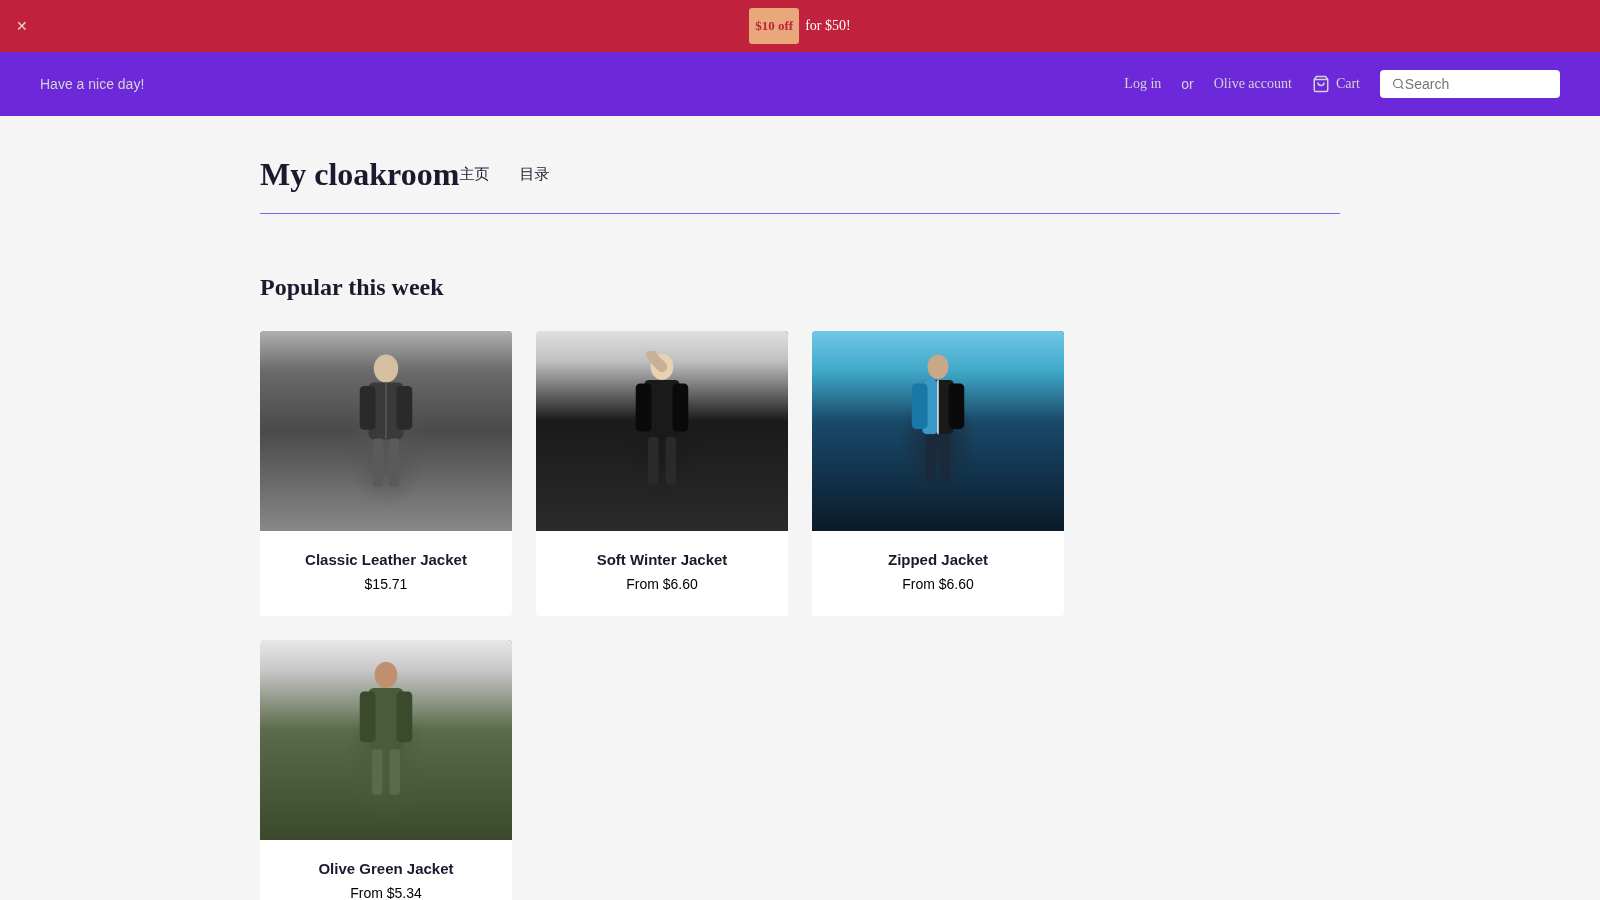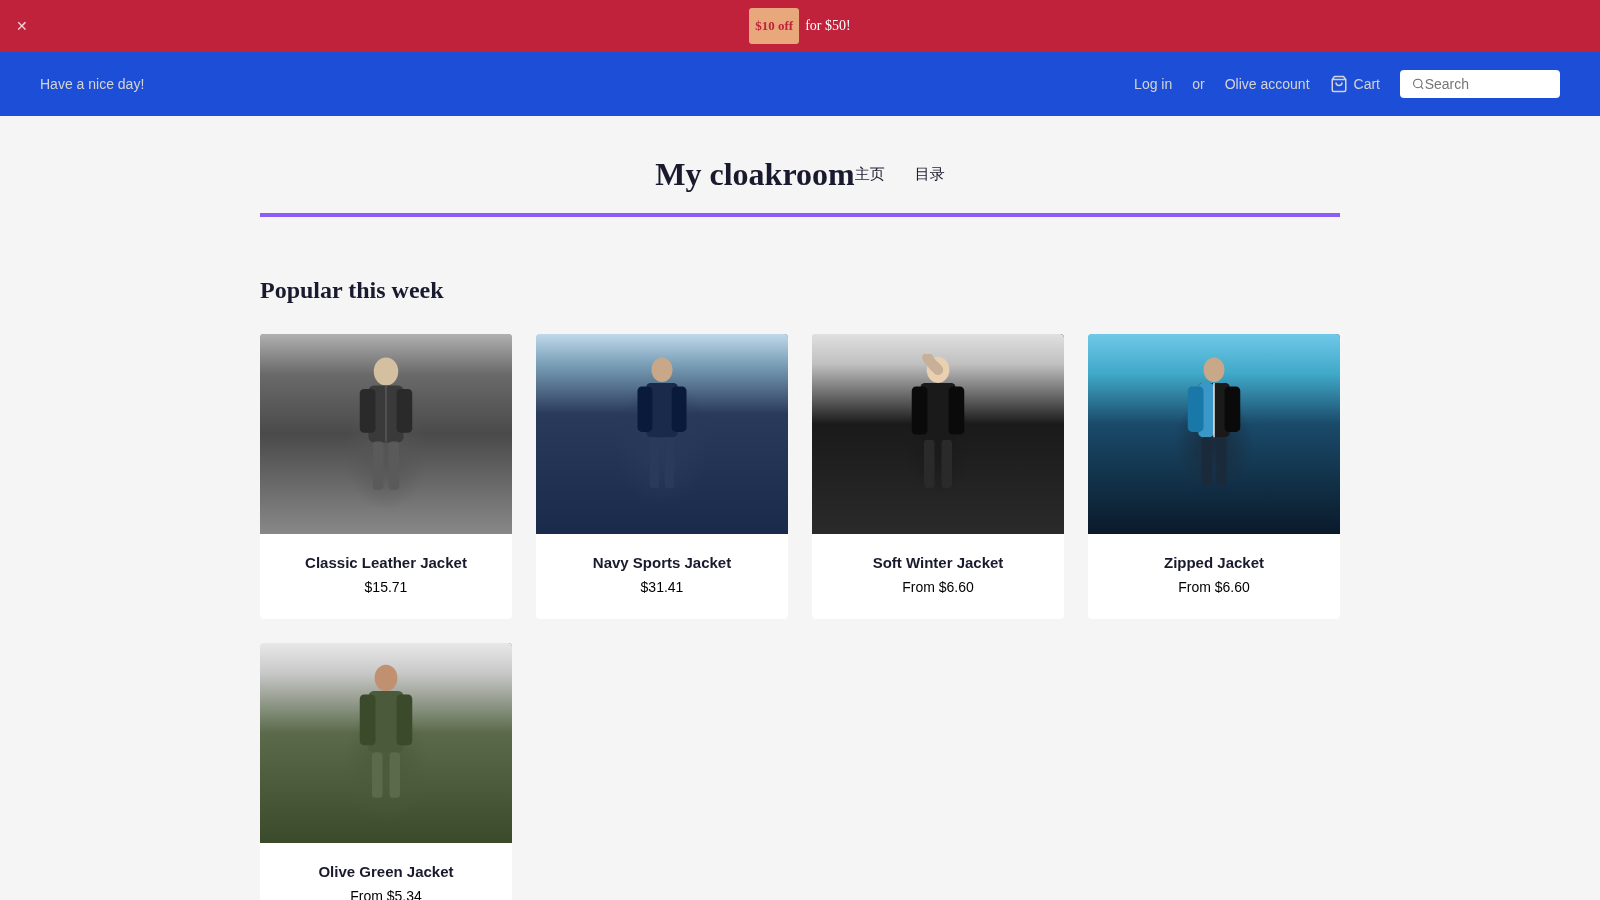--- a/index.html
+++ b/index.html
@@ -28,42 +28,42 @@
     .announcement-bar .close-x {
       position: absolute;
       left: 16px;
       cursor: pointer;
       font-size: 14px;
       opacity: 0.8;
     }
 
     
     .navbar {
-      background: #1d4ed8;
+      background: #6d28d9;
       display: flex;
       align-items: center;
       justify-content: space-between;
       padding: 0 40px;
       height: 64px;
     }
     .navbar-left {
       color: #d4d4d4;
       font-size: 14px;
       font-family: sans-serif;
     }
     .navbar-right {
       display: flex;
       align-items: center;
       gap: 20px;
     }
     .navbar-right a {
       color: #d4d4d4;
       text-decoration: none;
       font-size: 14px;
-      font-family: Liberation Sans, sans-serif;
+      font-family: Liberation Serif, serif;
     }
     .navbar-right .separator {
       color: #d4d4d4;
       font-size: 14px;
       font-family: sans-serif;
     }
     .cart-link {
       display: flex;
       align-items: center;
       gap: 6px;
@@ -72,21 +72,21 @@
       font-family: sans-serif;
       text-decoration: none;
     }
     .search-box {
       display: flex;
       align-items: center;
       background: white;
       border-radius: 4px;
       padding: 6px 12px;
       gap: 0;
-      width: 160px;
+      width: 180px;
     }
     .search-box input {
       border: none;
       outline: none;
       font-size: 14px;
       width: 100%;
       font-family: sans-serif;
     }
     .search-icon-svg {
       width: 14px;
@@ -99,25 +99,25 @@
     
     .main-content {
       max-width: 1200px;
       margin: 0 auto;
       padding: 40px 60px;
     }
 
     
     .store-header {
       display: flex;
-      justify-content: center;
+      justify-content: flex-start;
       align-items: center;
       margin-bottom: 60px;
       padding-bottom: 20px;
-      border-bottom: 4px solid #8b5cf6;
+      border-bottom: 1px solid #8b5cf6;
     }
     .store-title {
       font-size: 32px;
       font-weight: bold;
       color: #1a1a2e;
     }
     .store-nav {
       display: flex;
       gap: 30px;
     }
@@ -315,36 +315,20 @@
           <rect x="25" y="100" width="12" height="55" rx="4" fill="#5a5a5a"></rect>
           <rect x="43" y="100" width="12" height="55" rx="4" fill="#5a5a5a"></rect>
         </svg>
       </div>
       <div class="product-info">
         <div class="product-name">Classic Leather Jacket</div>
         <div class="product-price">$15.71</div>
       </div>
     </div>
 
-    <div class="product-card">
-      <div class="product-image-container jacket-navy">
-        <svg class="figure-svg" viewBox="0 0 80 160">
-          <ellipse cx="40" cy="18" rx="12" ry="14" fill="#c8a888"></ellipse>
-          <rect x="22" y="33" width="36" height="62" rx="5" fill="#1a2a4a"></rect>
-          <rect x="12" y="37" width="17" height="52" rx="5" fill="#0a1a3a"></rect>
-          <rect x="51" y="37" width="17" height="52" rx="5" fill="#0a1a3a"></rect>
-          <rect x="26" y="95" width="11" height="58" rx="4" fill="#2a3a5a"></rect>
-          <rect x="43" y="95" width="11" height="58" rx="4" fill="#2a3a5a"></rect>
-        </svg>
-      </div>
-      <div class="product-info">
-        <div class="product-name">Navy Sports Jacket</div>
-        <div class="product-price">$31.41</div>
-      </div>
-    </div>
 
     <div class="product-card">
       <div class="product-image-container jacket-winter">
         <svg class="figure-svg" viewBox="0 0 80 160">
           <ellipse cx="40" cy="18" rx="13" ry="15" fill="#e8d0b0"></ellipse>
           <path d="M40 18 Q38 16 36 14 Q30 8 28 4" stroke="#c8b098" stroke-width="12" fill="none" stroke-linecap="round"></path>
           <rect x="20" y="33" width="40" height="65" rx="5" fill="#1a1a1a"></rect>
           <rect x="10" y="37" width="18" height="55" rx="5" fill="#0a0a0a"></rect>
           <rect x="52" y="37" width="18" height="55" rx="5" fill="#0a0a0a"></rect>
           <rect x="24" y="98" width="12" height="55" rx="4" fill="#2a2a2a"></rect>

